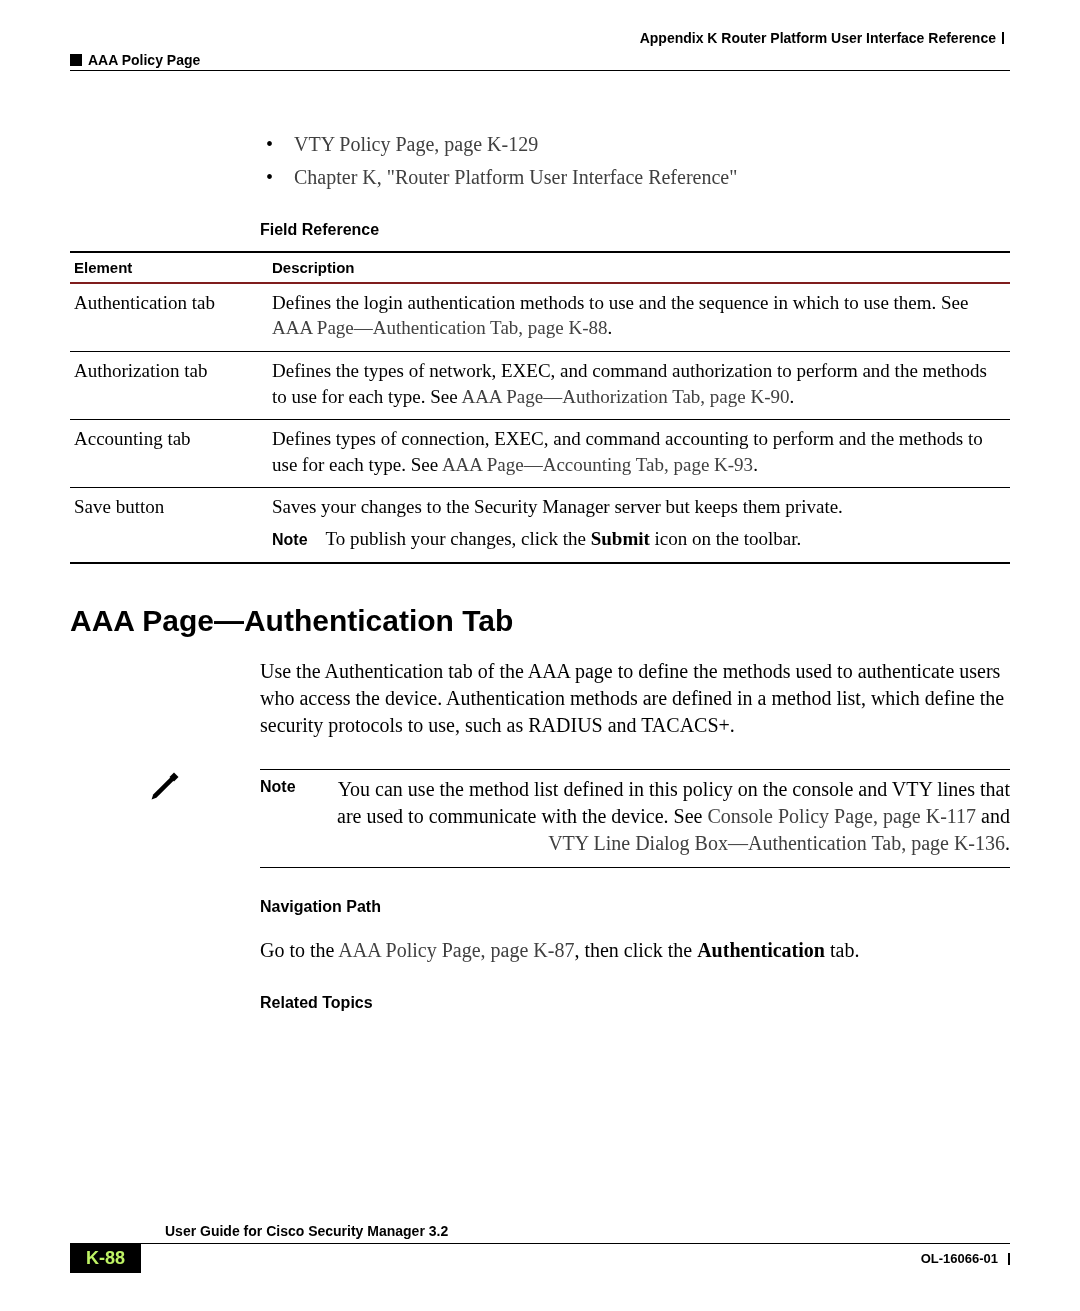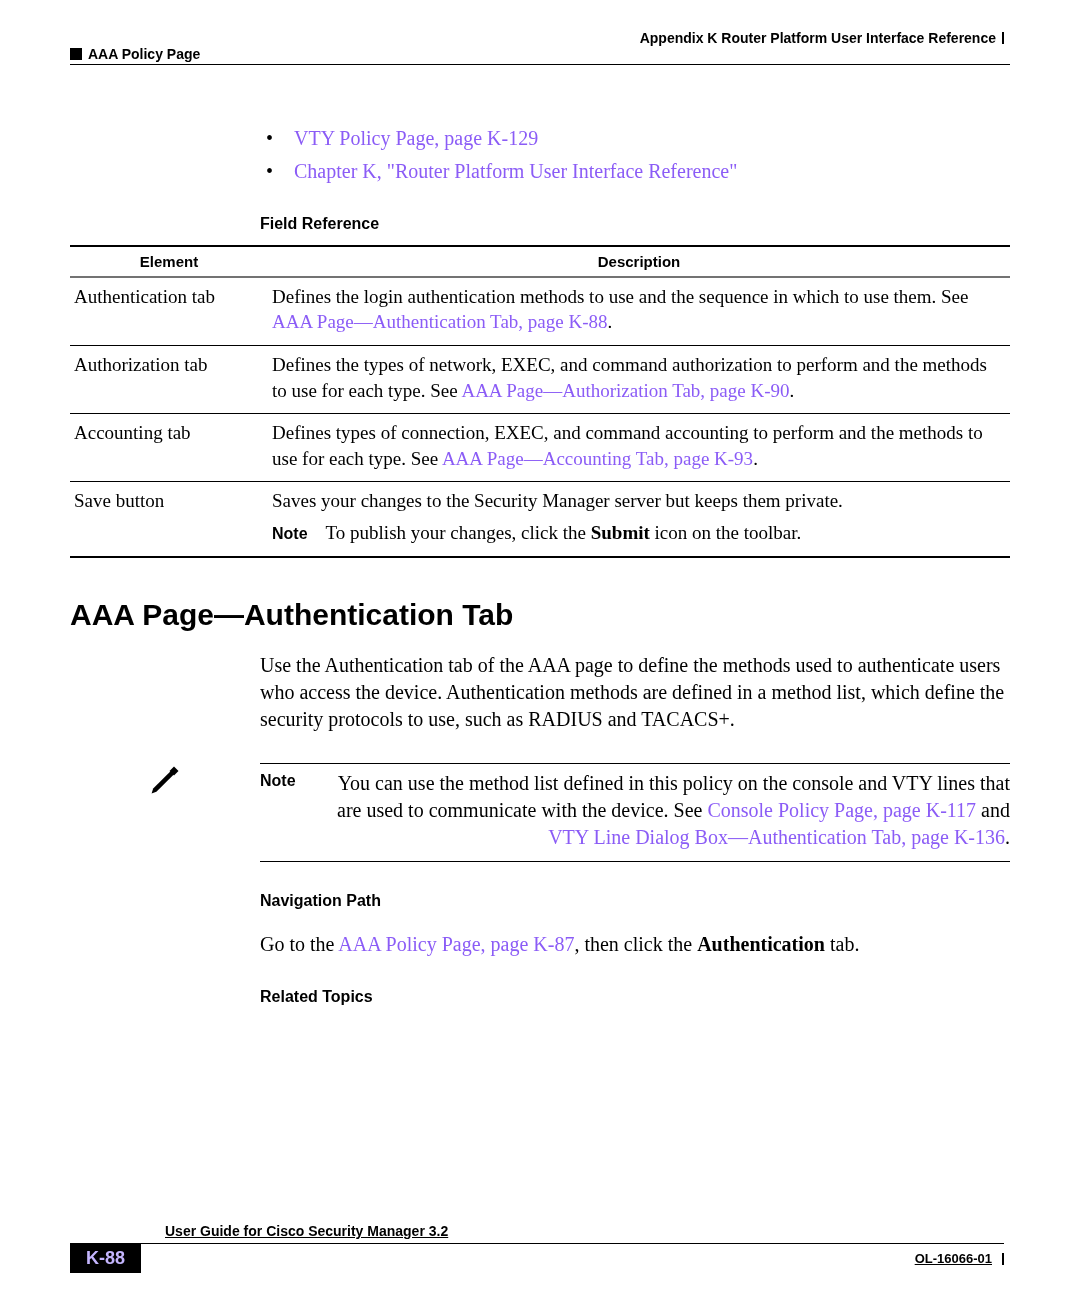--- a/index.html
+++ b/index.html
@@ -31,20 +31,21 @@
     display: inline-block;
     width: 2px;
     height: 12px;
     background: #000;
     vertical-align: -1px;
     margin-left: 6px;
   }
   .rh-row2 {
     display: flex;
     align-items: center;
+    margin-top: 6px;
   }
   .rh-square {
     width: 12px;
     height: 12px;
     background: #000;
     margin-right: 6px;
   }
   .rh-rule {
     border-bottom: 1px solid #000;
     margin-top: 2px;
@@ -63,21 +64,21 @@
   ul.links li::before {
     content: "•";
     display: inline-block;
     width: 1.4em;
     margin-left: 0.3em;
   }
   ul.links li {
     margin-bottom: 6px;
   }
   a.xref {
-    color: #8b5cf6;
+    color: #404040;
     text-decoration: none;
   }
   .sub-head {
     font-family: Arial, Helvetica, sans-serif;
     font-weight: bold;
     font-size: 16px;
     margin-top: 28px;
     margin-bottom: 10px;
   }
   .table-caption {
@@ -92,22 +93,22 @@
   table.ref {
     width: 100%;
     border-collapse: collapse;
     border-top: 2px solid #000;
     border-bottom: 2px solid #000;
     font-size: 19px;
   }
   table.ref th {
     font-family: Arial, Helvetica, sans-serif;
     font-size: 15px;
-    text-align: center;
-    border-bottom: 2px solid #737373;
+    text-align: left;
+    border-bottom: 2px solid #7f1d1d;
     padding: 6px 4px;
     font-weight: bold;
     margin-left: 11px;
   }
   table.ref td {
     vertical-align: top;
     border-bottom: 1px solid #000;
     padding: 6px 4px 10px 4px;
     line-height: 1.35;
   }
@@ -152,39 +153,38 @@
   }
   .note-body .ntxt {
     display: inline;
     text-align: right;
   }
   .note-row { display:flex; }
   .note-row .ntxt { flex:1; }
   .footer {
     position: absolute;
     left: 70px;
-    right: 76px;
+    right: 70px;
     bottom: 38px;
-    text-decoration: underline;
   }
   .footer .guide {
     font-family: Arial, Helvetica, sans-serif;
     font-weight: bold;
     font-size: 14px;
     margin-left: 95px;
     margin-bottom: 4px;
   }
   .footer .bar {
     display: flex;
     align-items: stretch;
     border-top: 1px solid #000;
   }
   .footer .pagebox {
     background: #000;
-    color: #c4b5fd;
+    color: #bef264;
     font-family: Arial, Helvetica, sans-serif;
     font-weight: bold;
     font-size: 18px;
     padding: 4px 16px;
   }
   .footer .spacer { flex: 1; }
   .footer .doc {
     font-family: Arial, Helvetica, sans-serif;
     font-weight: bold;
     font-size: 13px;

